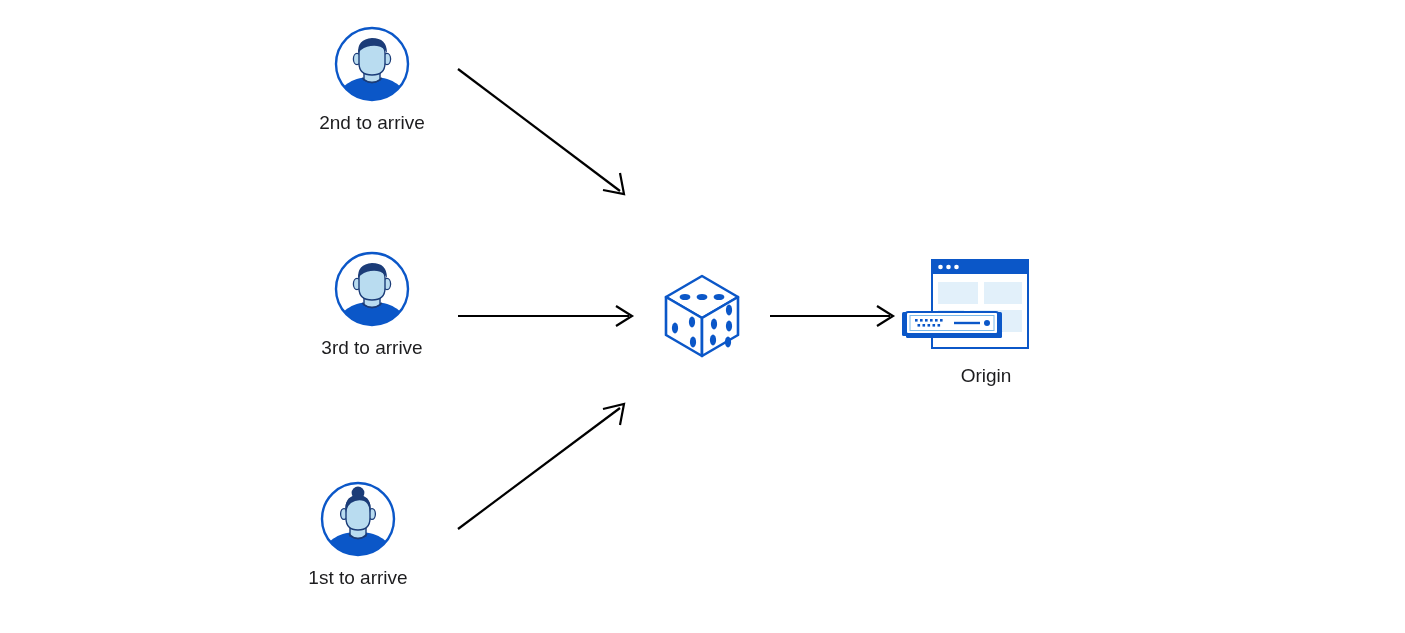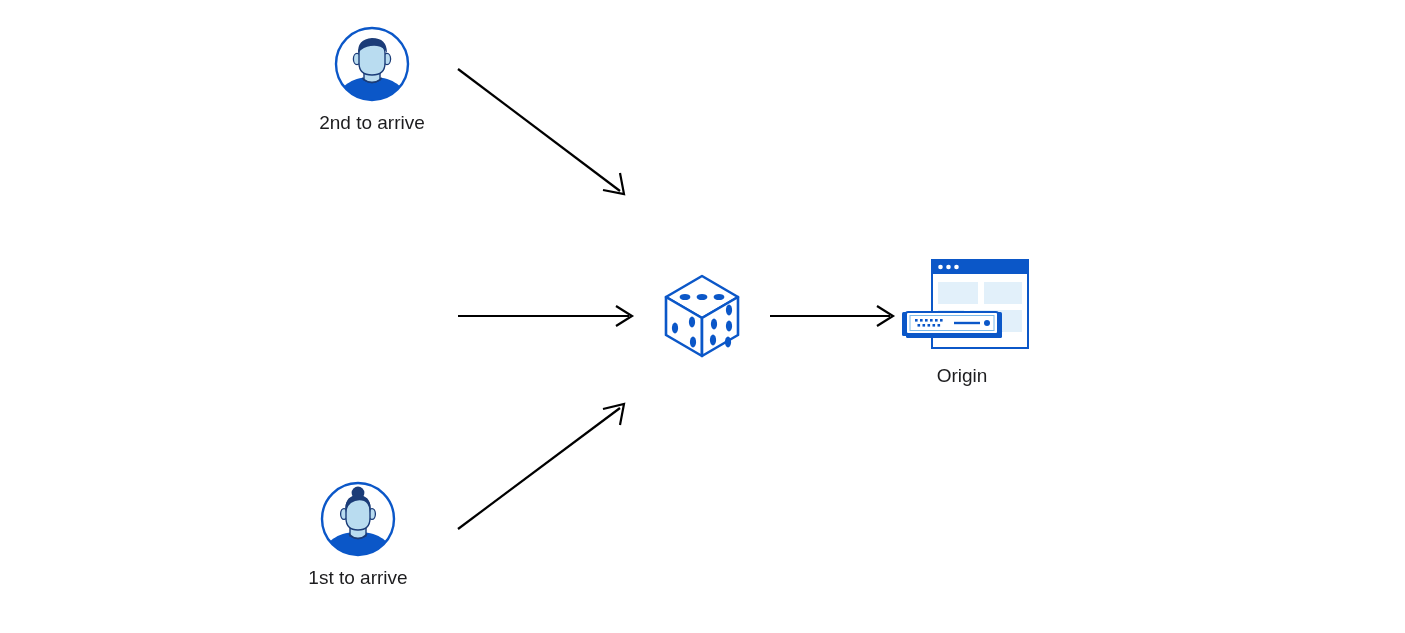--- a/index.html
+++ b/index.html
@@ -30,21 +30,21 @@
     font-size: 19px;
     font-family: "Liberation Sans", sans-serif;
     line-height: 1;
   }
   .avatar-node { width: 78px; height: 78px; }
   .avatar-node .node-label { top: 88px; }
 
   .dice-node { width: 82px; height: 82px; }
 
   .origin-node { width: 116px; height: 98px; }
-  .origin-node .node-label { top: 108px; }
+  .origin-node .node-label { top: 108px; margin-left: 24px; }
 
   svg { display: block; overflow: visible; }
 
   #arrow-layer {
     position: absolute;
     left: 0; top: 0;
     width: 1405px;
     height: 633px;
     pointer-events: none;
   }
@@ -109,20 +109,40 @@
         <ellipse cx="54" cy="34" rx="3.6" ry="5.6" fill="#b9dcf0" stroke="#1b3c78" stroke-width="1.3"></ellipse>
 
         <path d="M26 28 Q26 18 39 18 Q52 18 52 28 L52 38 Q52 50 39 50 Q26 50 26 38 Z" fill="#b9dcf0" stroke="#1b3c78" stroke-width="1.4"></path>
 
         <path d="M25 29 Q24 14 39 13 Q54 13 54 28 Q51 22 44 21 Q35 20 28 25 Q26 26 25 29 Z" fill="#1b3c78"></path>
       </g>
     </svg>
     <div class="node-label">2nd to arrive</div>
   </div>
 
+  <div class="node avatar-node" style="left:333px; top:250px;">
+    <svg width="78" height="78" viewBox="0 0 78 78">
+      <defs>
+        <clipPath id="clipB">
+            <circle cx="39" cy="39" r="36"></circle>
+          </clipPath>
+      </defs>
+      <circle cx="39" cy="39" r="36" fill="#ffffff" stroke="#0b57c8" stroke-width="2.4"></circle>
+      <g clip-path="url(#clipB)">
+        <path d="M2 78 C6 60 20 52 39 52 C58 52 72 60 76 78 Z" fill="#0b57c8"></path>
+        <path d="M31 42 L31 55 Q39 60 47 55 L47 42 Z" fill="#b9dcf0" stroke="#1b3c78" stroke-width="1.4"></path>
+        <path d="M29 53 Q39 62 49 53" fill="none" stroke="#1b3c78" stroke-width="1.6"></path>
+        <ellipse cx="24" cy="34" rx="3.6" ry="5.6" fill="#b9dcf0" stroke="#1b3c78" stroke-width="1.3"></ellipse>
+        <ellipse cx="54" cy="34" rx="3.6" ry="5.6" fill="#b9dcf0" stroke="#1b3c78" stroke-width="1.3"></ellipse>
+        <path d="M26 28 Q26 18 39 18 Q52 18 52 28 L52 38 Q52 50 39 50 Q26 50 26 38 Z" fill="#b9dcf0" stroke="#1b3c78" stroke-width="1.4"></path>
+        <path d="M25 29 Q24 14 39 13 Q54 13 54 28 Q51 22 44 21 Q35 20 28 25 Q26 26 25 29 Z" fill="#1b3c78"></path>
+      </g>
+    </svg>
+    <div class="node-label">3rd to arrive</div>
+  </div>
 
   <div class="node avatar-node" style="left:319px; top:480px;">
     <svg width="78" height="78" viewBox="0 0 78 78">
       <defs>
         <clipPath id="clipC">
             <circle cx="39" cy="39" r="36"></circle>
           </clipPath>
       </defs>
       <circle cx="39" cy="39" r="36" fill="#ffffff" stroke="#0b57c8" stroke-width="2.4"></circle>
       <g clip-path="url(#clipC)">

